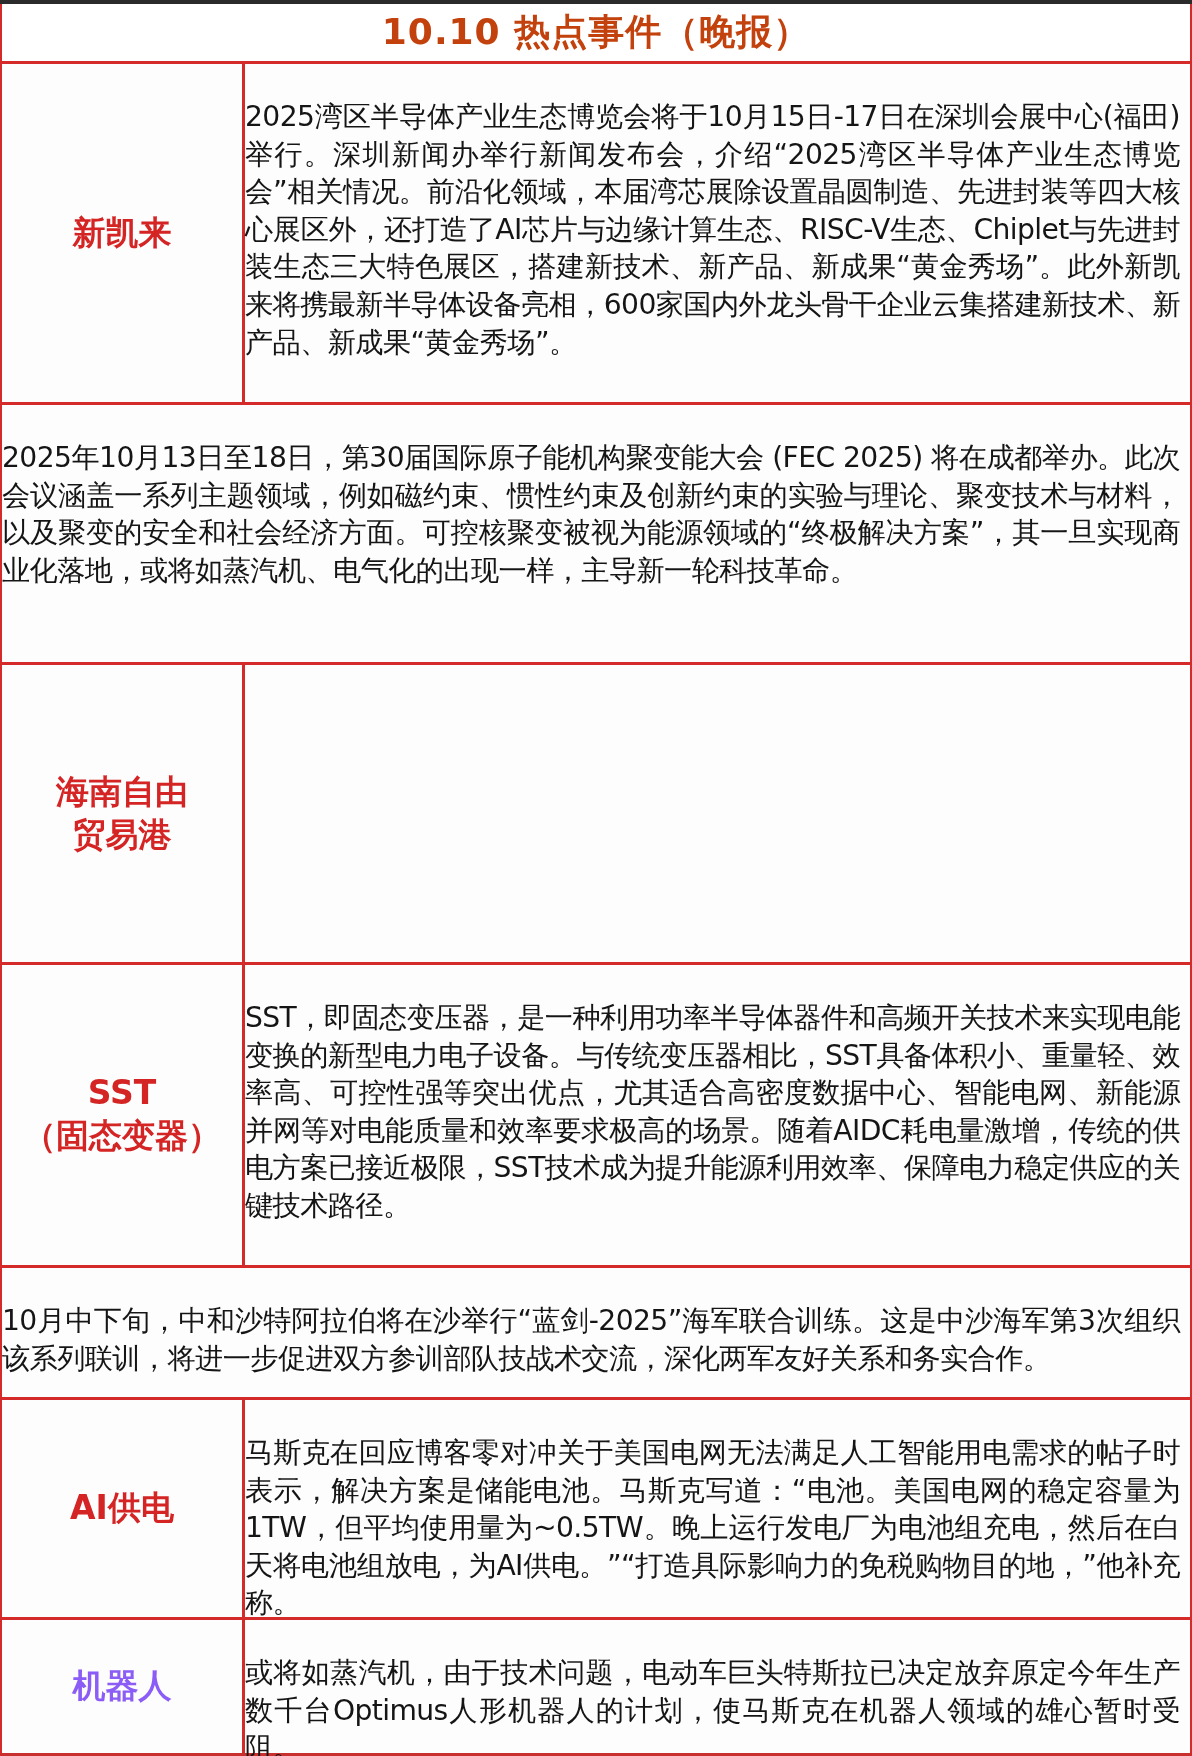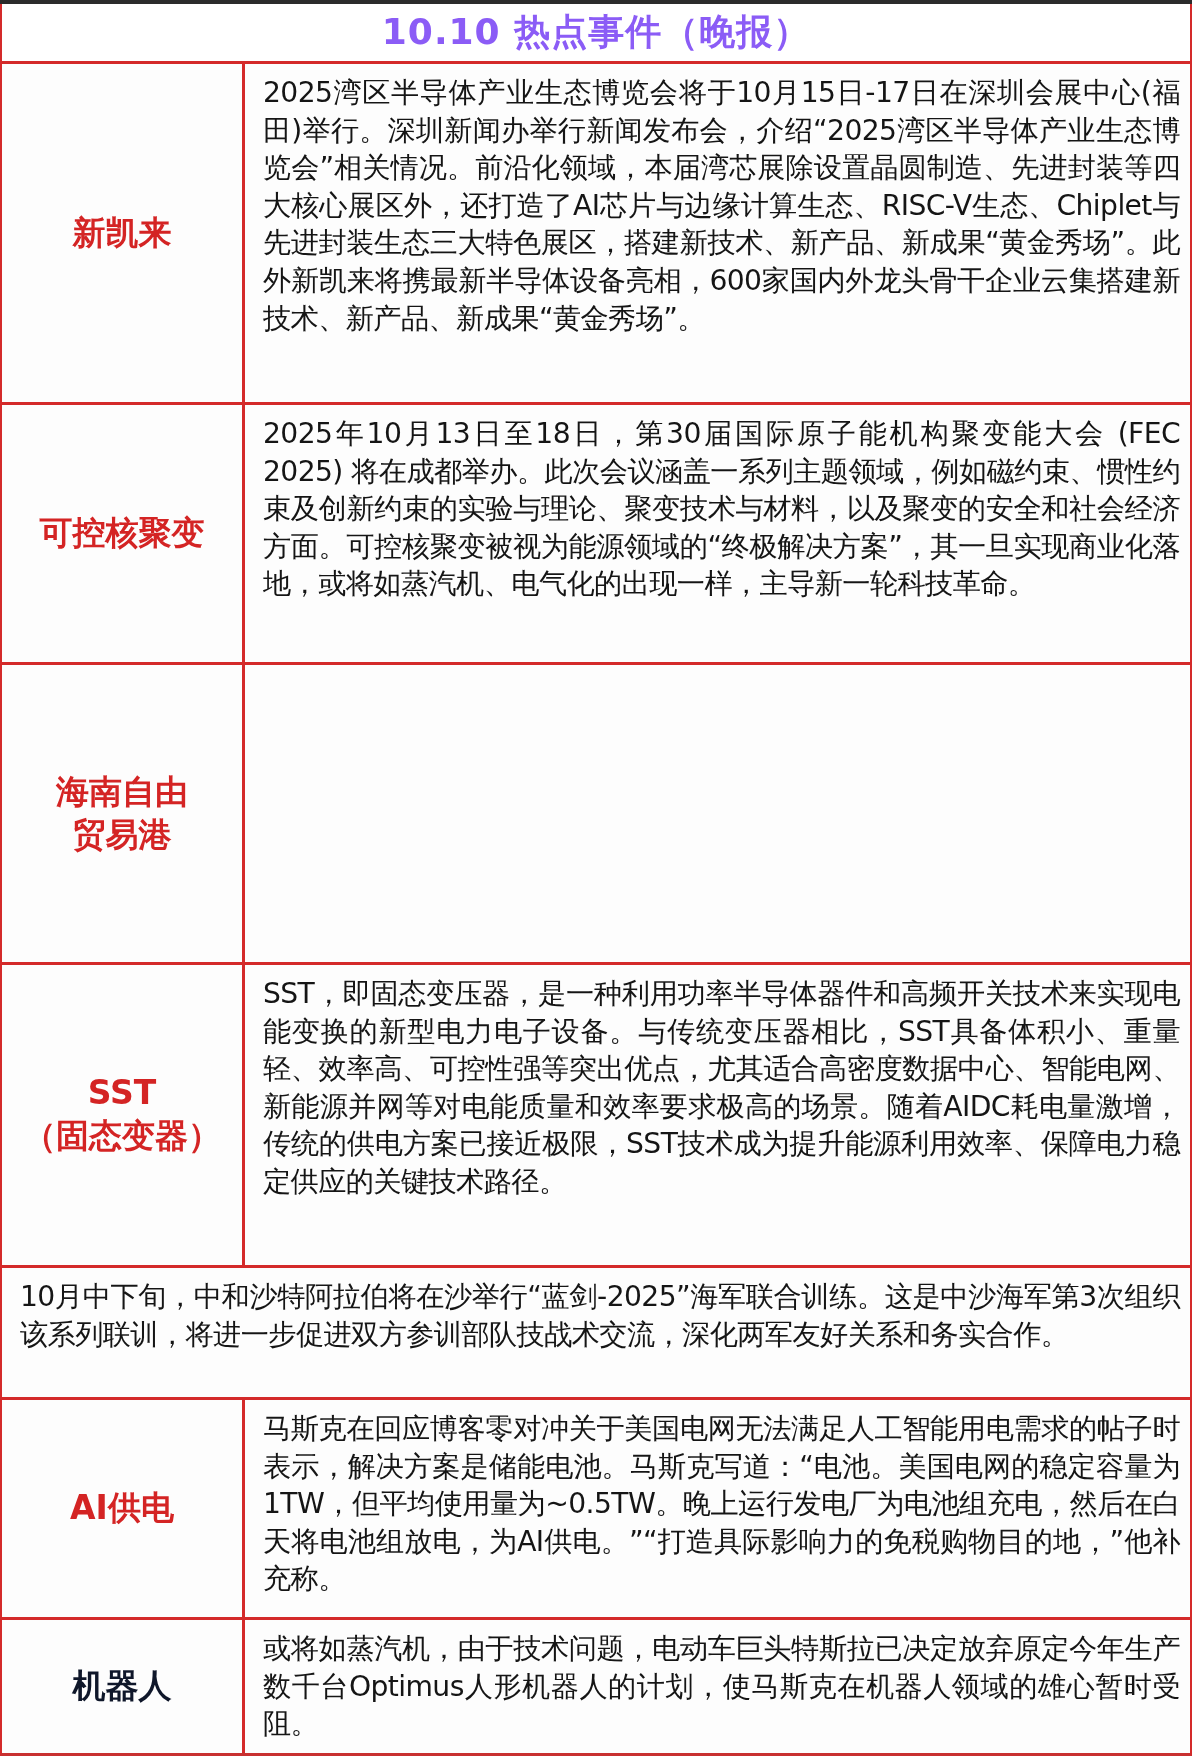--- a/index.html
+++ b/index.html
@@ -37,21 +37,21 @@
       border-bottom: 3px solid #d42a2a;
       display: flex;
       align-items: center;
       justify-content: center;
       background: #ffffff;
     }
     .title-row h1 {
       margin: 16px;
       font-size: 36px;
       font-weight: bold;
-      color: #8b5cf6;
+      color: #c2410c;
       letter-spacing: 1px;
     }
     .row {
       display: flex;
       box-sizing: border-box;
       border-bottom: 3px solid #d42a2a;
     }
     .row:last-child { border-bottom: none; }
     .label-cell {
       width: 243px;
@@ -64,53 +64,51 @@
       text-align: center;
       padding: 0 8px;
     }
     .label-cell span {
       font-size: 33px;
       font-weight: bold;
       line-height: 1.3;
       color: #d42424;
       white-space: pre-line;
     }
-    .label-cell span.green { color: #0f172a; }
+    .label-cell span.green { color: #8b5cf6; }
     .text-cell {
       flex: 1;
       box-sizing: border-box;
-      padding: 10px 10px 8px 18px;
+      padding: 10px 10px 8px 0;
       font-size: 28.2px;
       line-height: 37.6px;
       color: #151515;
       text-align: justify;
       letter-spacing: -0.6px;
+      margin-top: 24px;
     }
   </style>
 </head>
 <body>
 
 <div class="top-strip"></div>
 
 <div class="sheet">
   <div class="title-row">
     <h1>10.10 热点事件（晚报）</h1>
   </div>
 
   <div class="row" style="height:341px">
     <div class="label-cell">
       <span>新凯来</span>
     </div>
     <div class="text-cell">2025湾区半导体产业生态博览会将于10月15日-17日在深圳会展中心(福田)举行。深圳新闻办举行新闻发布会，介绍“2025湾区半导体产业生态博览会”相关情况。前沿化领域，本届湾芯展除设置晶圆制造、先进封装等四大核心展区外，还打造了AI芯片与边缘计算生态、RISC-V生态、Chiplet与先进封装生态三大特色展区，搭建新技术、新产品、新成果“黄金秀场”。此外新凯来将携最新半导体设备亮相，600家国内外龙头骨干企业云集搭建新技术、新产品、新成果“黄金秀场”。</div>
   </div>
 
   <div class="row" style="height:260px">
-    <div class="label-cell">
-      <span>可控核聚变</span>
-    </div>
     <div class="text-cell">2025年10月13日至18日，第30届国际原子能机构聚变能大会 (FEC 2025) 将在成都举办。此次会议涵盖一系列主题领域，例如磁约束、惯性约束及创新约束的实验与理论、聚变技术与材料，以及聚变的安全和社会经济方面。可控核聚变被视为能源领域的“终极解决方案”，其一旦实现商业化落地，或将如蒸汽机、电气化的出现一样，主导新一轮科技革命。</div>
   </div>
 
   <div class="row" style="height:300px">
     <div class="label-cell">
       <span>海南自由
 贸易港</span>
     </div>
   </div>
 

